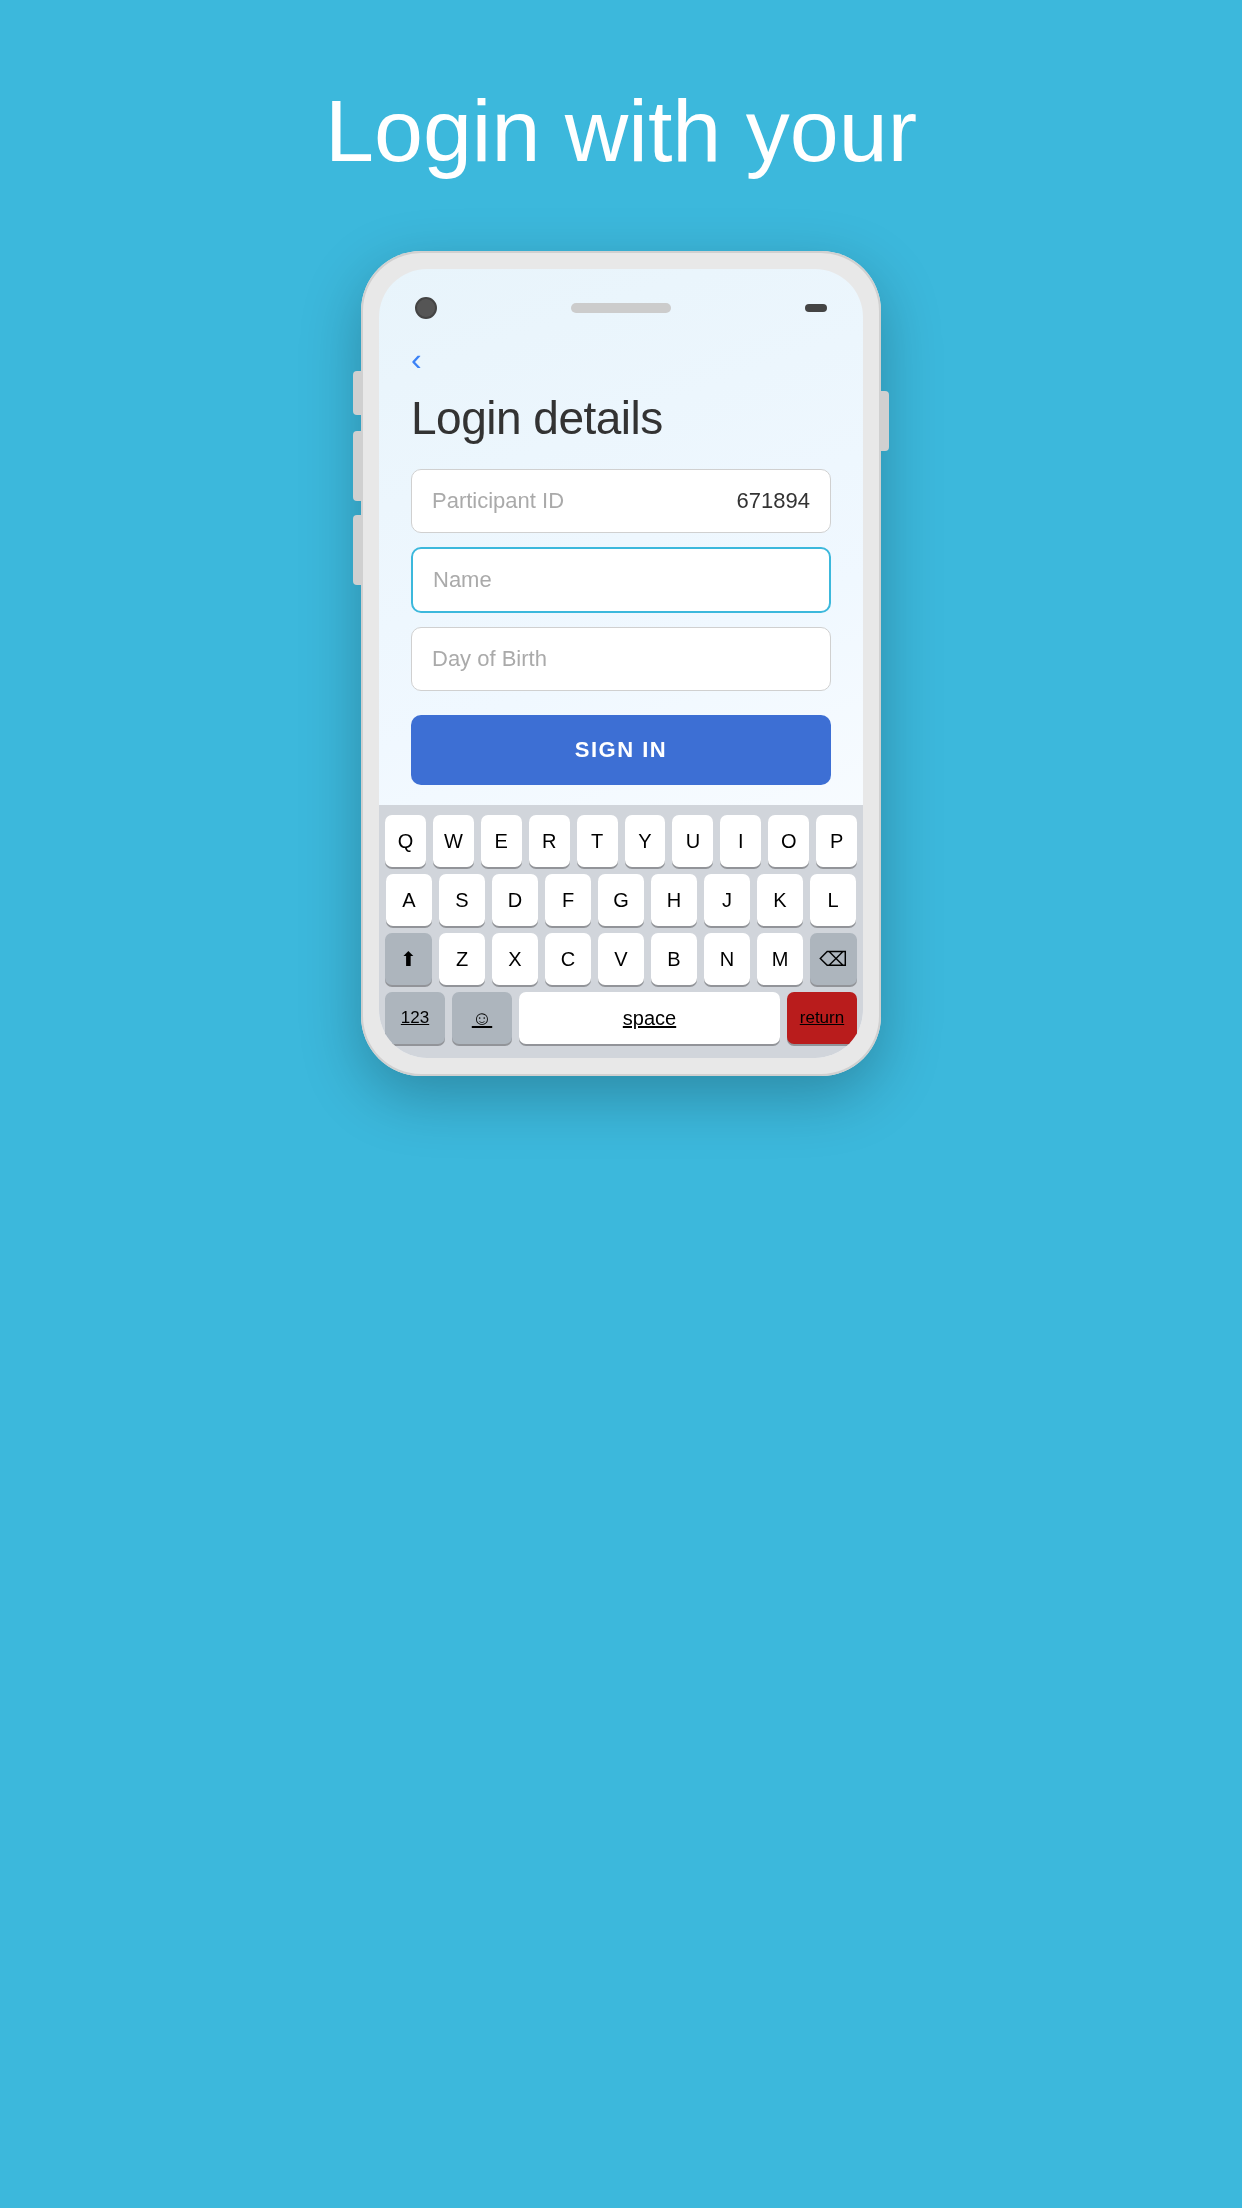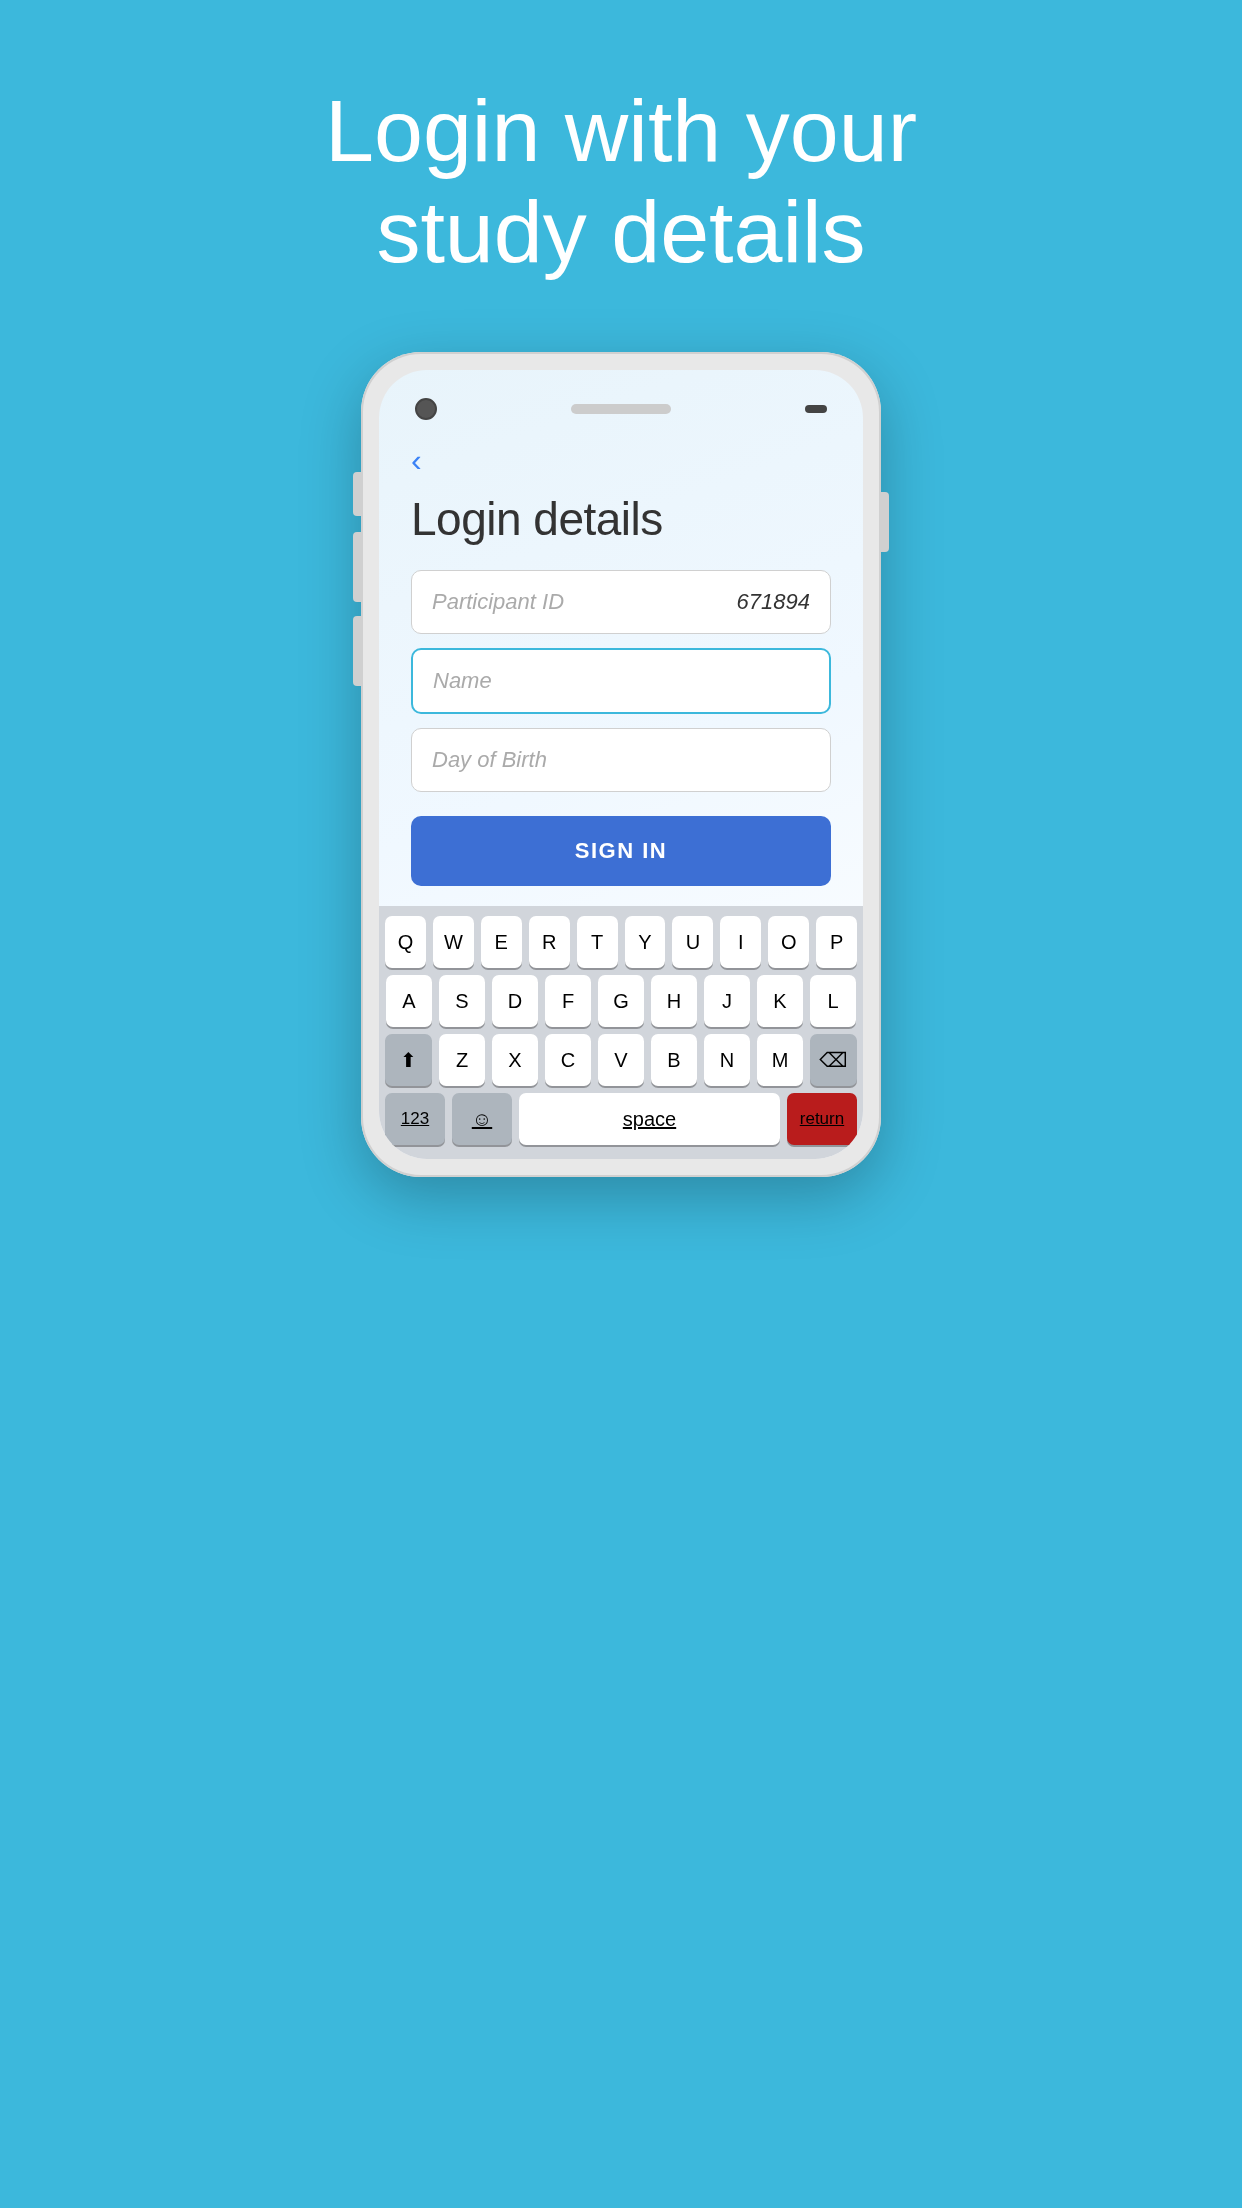--- a/index.html
+++ b/index.html
@@ -142,21 +142,20 @@
     .form-field {
       border: 1.5px solid #d0d0d0;
       border-radius: 10px;
       padding: 18px 20px;
       margin-bottom: 14px;
       background: #fff;
       display: flex;
       align-items: center;
       justify-content: space-between;
       font-size: 22px;
-      font-style: italic;
     }
 
     .form-field.active {
       border-color: #3cb8dc;
       border-width: 2px;
     }
 
     .field-label {
       color: #aaa;
       font-size: 22px;
@@ -261,21 +260,20 @@
       min-width: 70px;
       max-width: 90px;
       font-size: 17px;
     }
   </style>
 </head>
 <body>
 
 <h1 class="page-title">
   <span>Login with your</span><br>
-  <span>study details</span>
 </h1>
 
 <div class="phone-shell">
 
   <div class="phone-side-btn-right"></div>
   <div class="phone-side-btn-left-1"></div>
   <div class="phone-side-btn-left-2"></div>
   <div class="phone-side-btn-left-3"></div>
 
   <div class="phone-inner">

